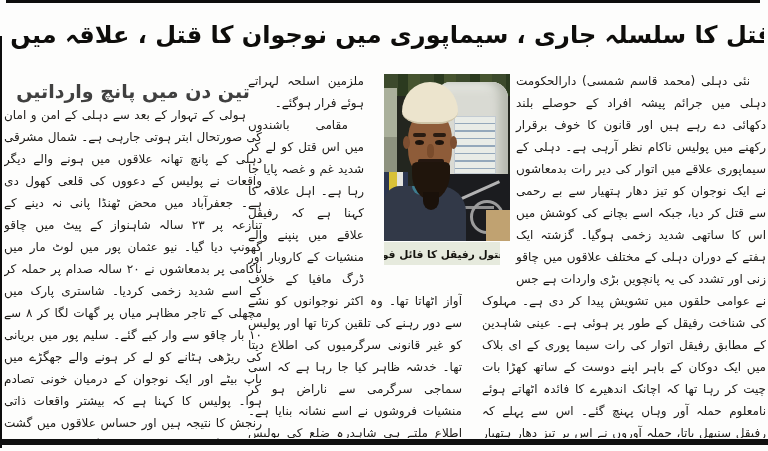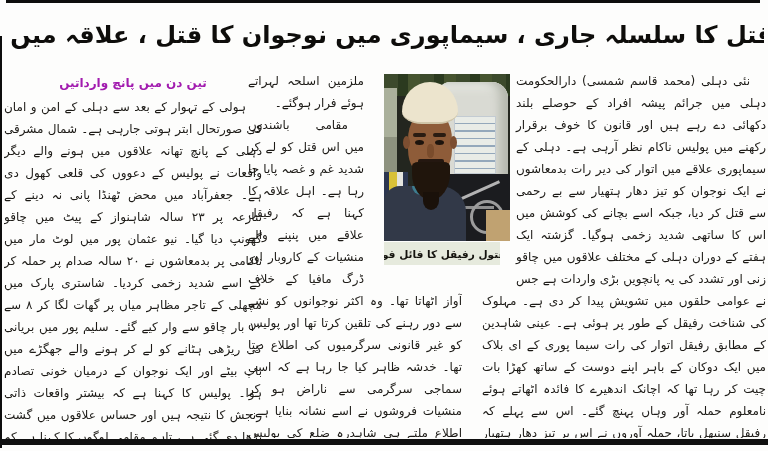--- a/index.html
+++ b/index.html
@@ -21,22 +21,22 @@
   .col p { margin:0; }
   .col p.indent { text-indent:16px; }
   .col-right  { left:482px; width:284px; height:368px; }
   .col-middle { left:248px; width:214px; height:368px; }
   .col-left   { left:4px;   width:258px; height:374px; }
 
   
   .spacer-photo-right  { float:left;  width:34px; height:200px; }  
   .spacer-photo-middle { float:right; width:98px; height:200px; }  
 
-  .subheadline { text-align:center; font-weight:bold; font-size:12px; line-height:26px;
-                 color:#a21caf; }
+  .subheadline { text-align:center; font-weight:bold; font-size:19px; line-height:26px;
+                 color:#404040;margin-top:8px; }
 
   
   .photo { position:absolute; left:384px; top:74px; width:126px; height:167px;
            background:#23261f; overflow:hidden; }
   .ph-foliage { position:absolute; left:0; top:0; width:126px; height:22px;
                 background:repeating-linear-gradient(90deg,#3c4a2c 0 14px,#2b3a1f 14px 24px,#46542f 24px 36px); }
   .ph-street  { position:absolute; left:0; top:14px; width:13px; height:122px;
                 background:linear-gradient(180deg,#aab09b 0 40%,#8d927f 40% 70%,#6f745f 70% 100%); }
   .ph-sack    { position:absolute; left:54px; top:8px; width:70px; height:100px;
                 background:#d9dad3; border-radius:12px 16px 6px 6px;

